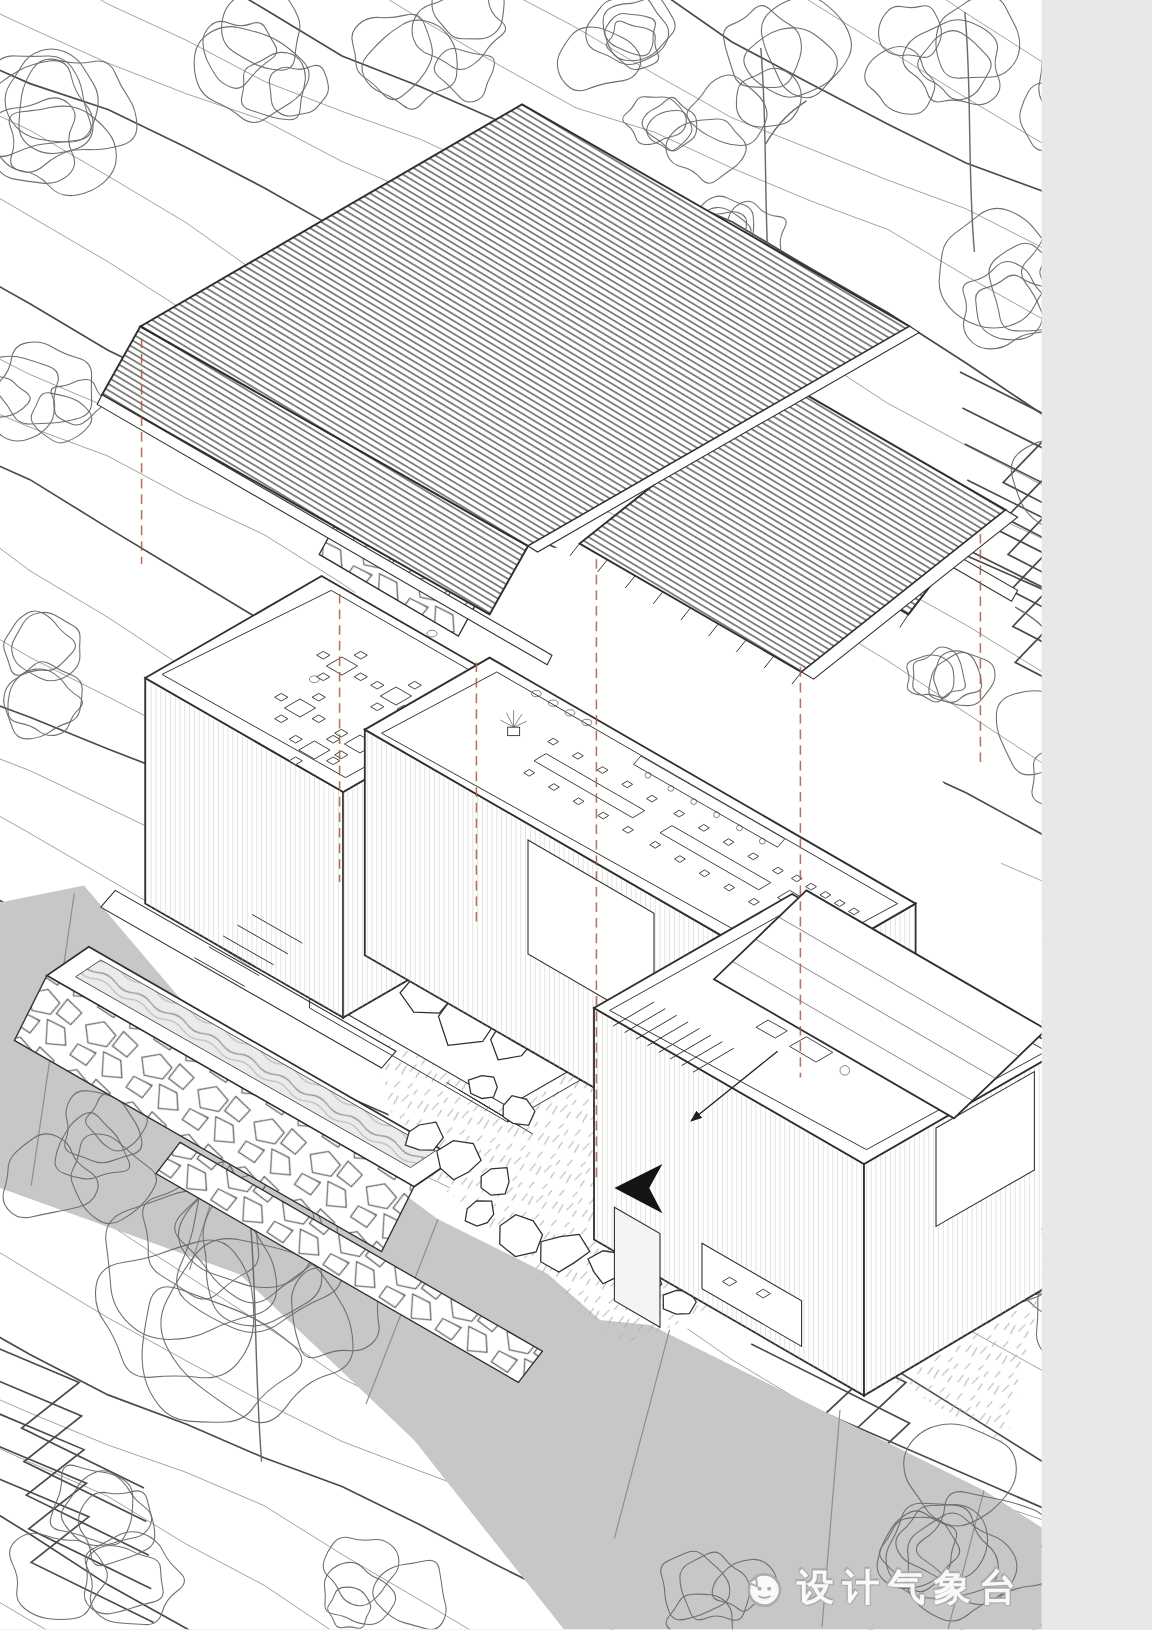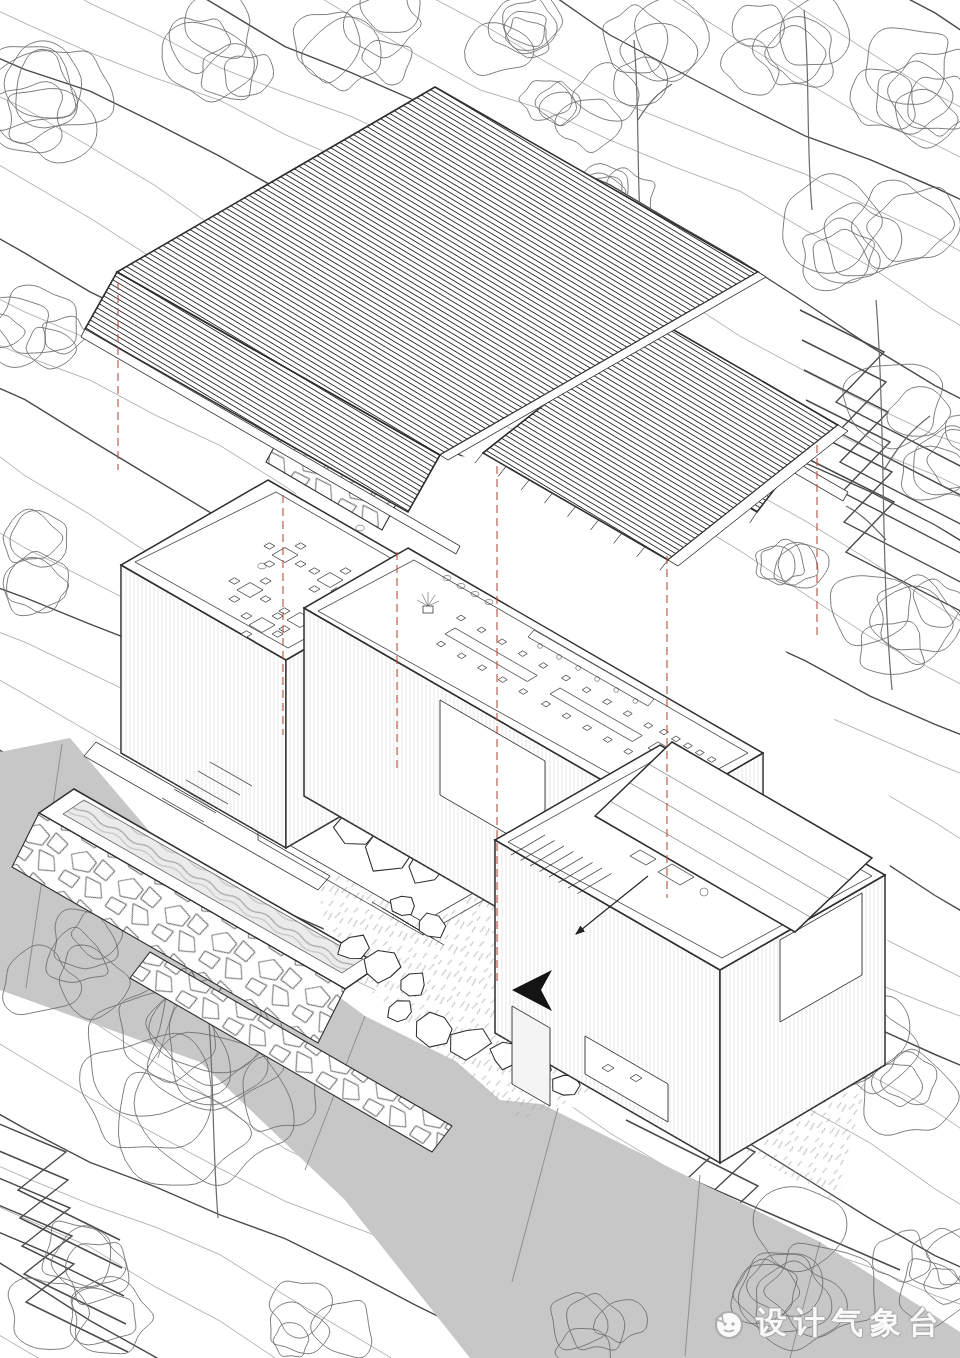--- a/index.html
+++ b/index.html
@@ -3,21 +3,21 @@
 <meta charset="utf-8">
 <title>Exploded Axonometric Site Drawing</title>
 <style>
   :root{
     --paper:#ffffff; --ink:#2f2f2f; --cmin:#9f9f9f; --cmaj:#4a4a4a;
     --road:#c7c7c7; --rjoint:#8f8f8f; --red:#b25648; --water:#8f8f8f;
     --grass:#a8a8a8; --tree:#6f6f6f; --mas:#5f5f5f; --sid:#c3c3c3;
     --wmf:#ffffff; --wmo:#a9a9a9;
   }
   html,body{margin:0;padding:0;background:#e8e8e8;}
-  #stage{position:relative;width:960px;height:1358px;background:var(--paper);overflow:hidden;
+  #stage{position:relative;width:868px;height:1358px;background:var(--paper);overflow:hidden;
          font-family:"DejaVu Sans","Liberation Sans",sans-serif;}
   #stage svg{display:block}
   .cmin{stroke:var(--cmin);stroke-width:.8;fill:none}
   .cmaj{stroke:var(--cmaj);stroke-width:1.4;fill:none}
   .tree{stroke:var(--tree);stroke-width:.9;fill:none}
   .trunk{stroke:#6a6a6a;stroke-width:1.2;fill:none}
   .wf{fill:#fff;stroke:var(--ink);stroke-width:1.5}
   .wf2{fill:#fff;stroke:var(--ink);stroke-width:.9}
   .tn{stroke:var(--ink);stroke-width:.8;fill:none}
   .tn2{stroke:#4a4a4a;stroke-width:.55;fill:none}

